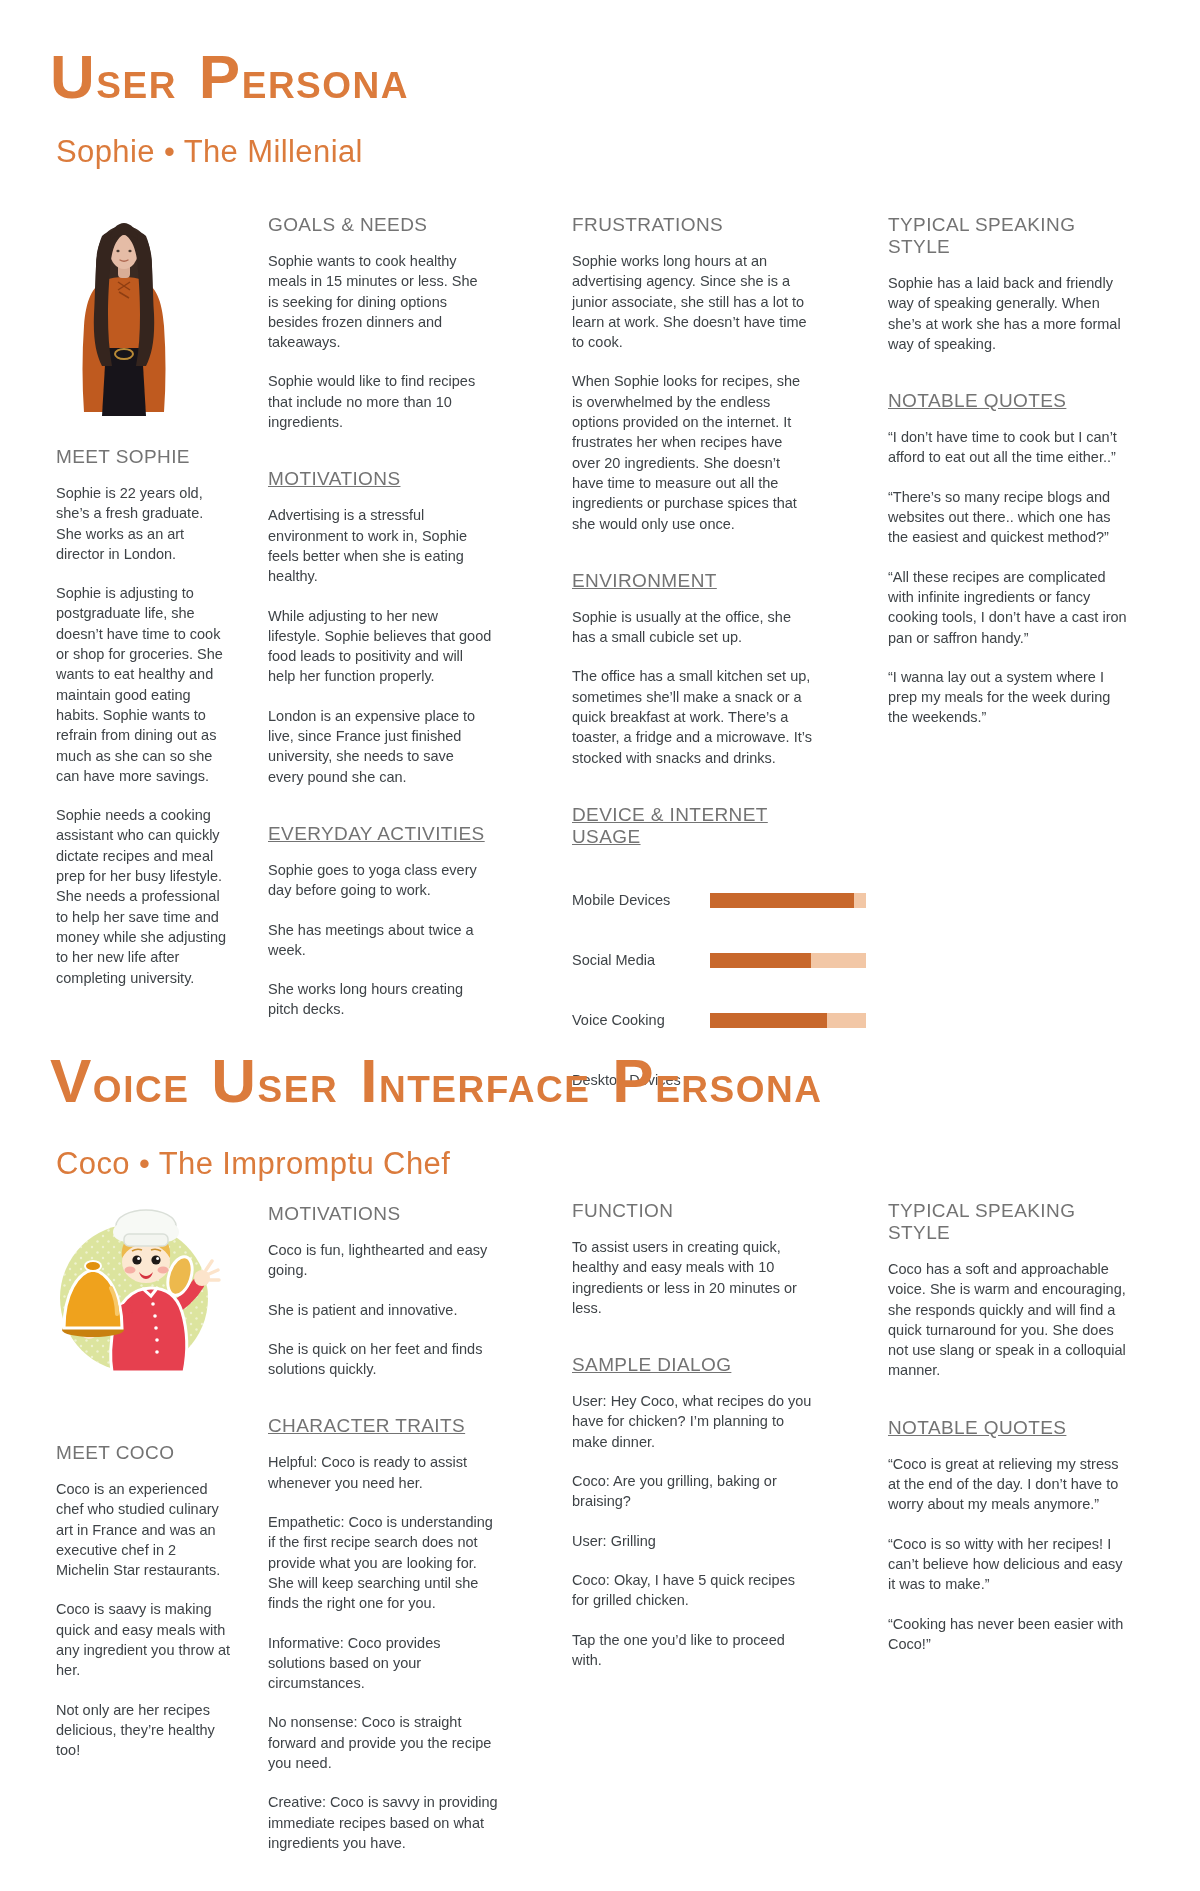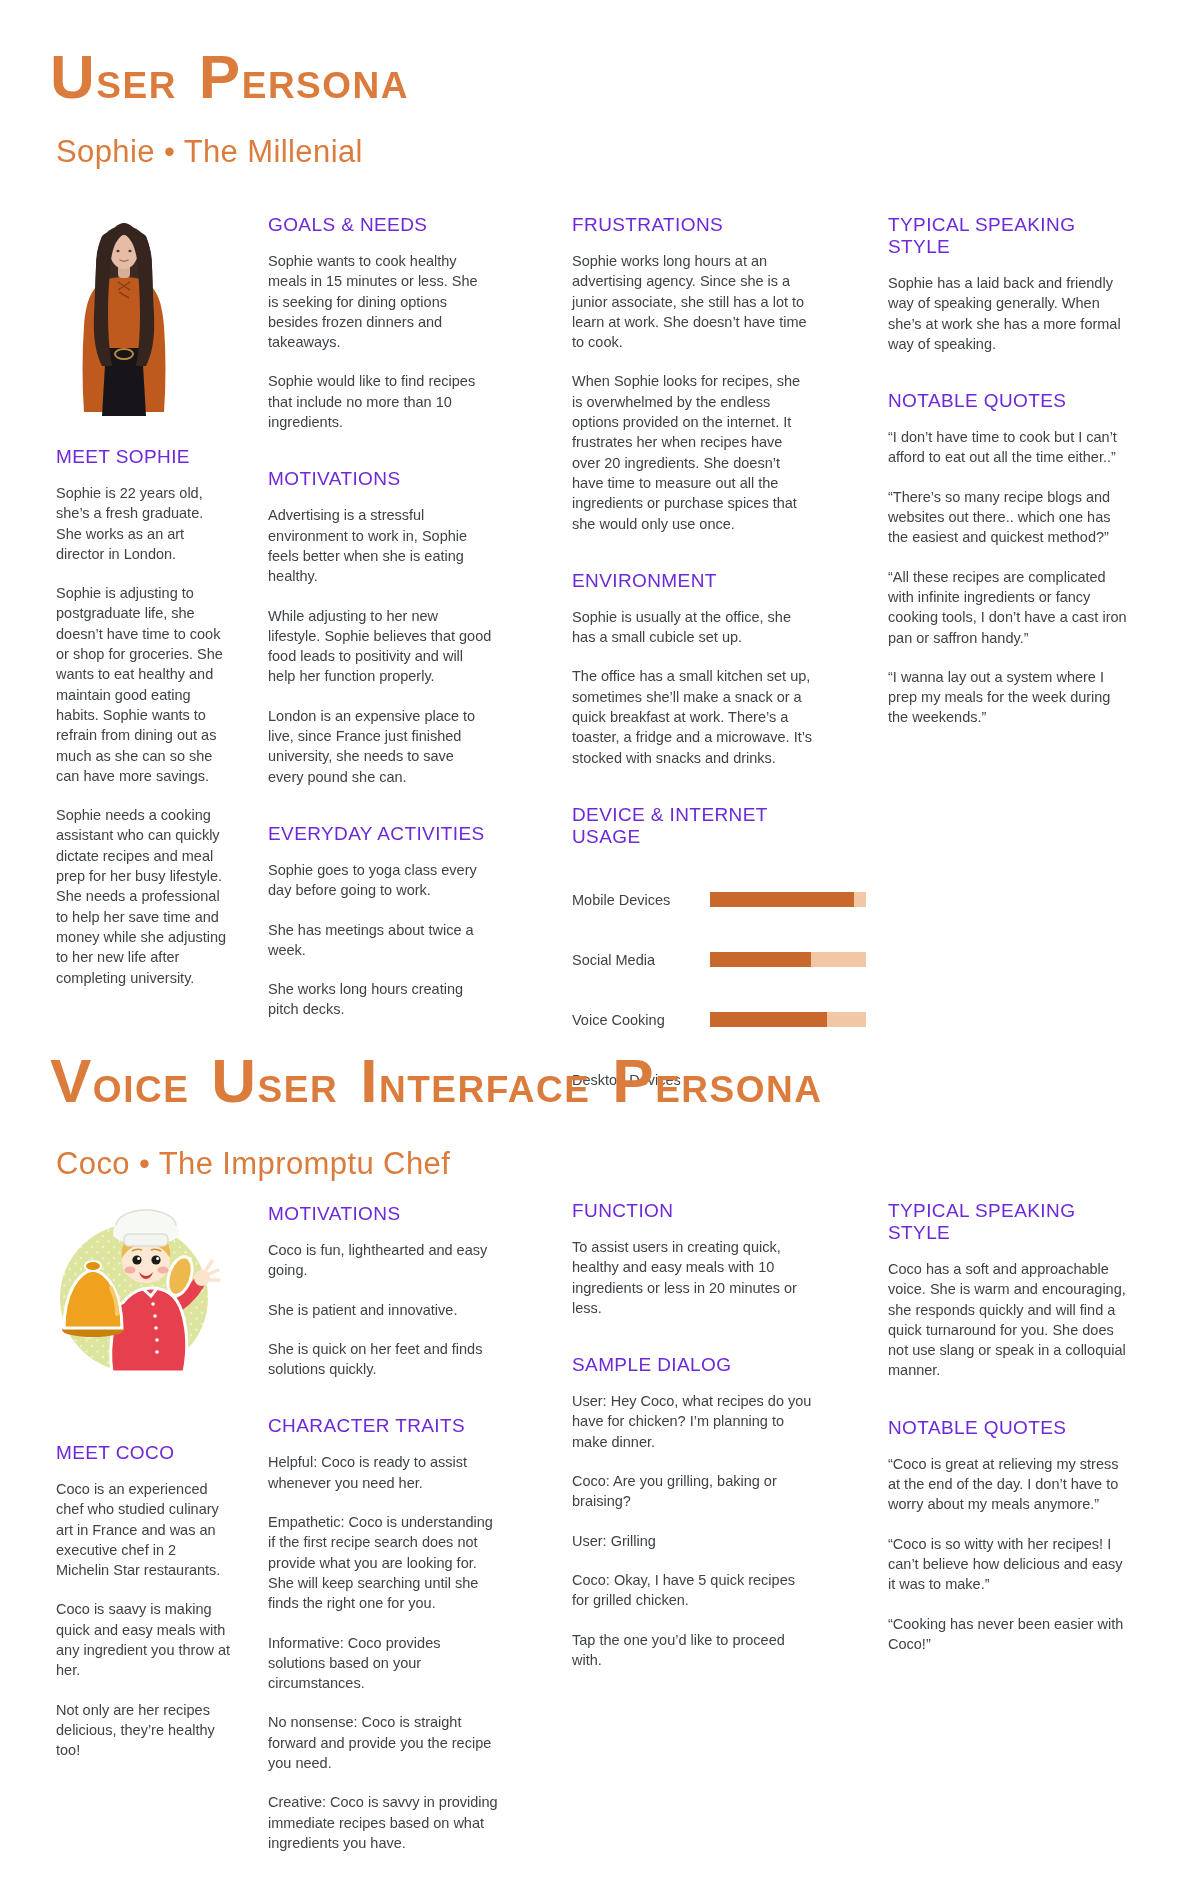--- a/index.html
+++ b/index.html
@@ -8,29 +8,29 @@
   .page { position:relative; width:1200px; height:1891px; background:#fff; overflow:hidden; }
 
   .ttl { position:absolute; left:50px; color:#DB7B3C; font-weight:700; letter-spacing:1.5px; white-space:nowrap; line-height:1; }
   .ttl .word { margin-right:22px; }
   .ttl .big { font-size:62px; }
   .ttl .small { font-size:37px; }
 
   .subtitle { position:absolute; color:#DB7B3C; font-size:31px; font-weight:400; letter-spacing:0.4px; }
 
   .col { position:absolute; }
-  .sec-h { color:#6d28d9; font-size:19px; font-weight:400; letter-spacing:0.4px; margin:0 0 15px; }
-  .mt { margin-top:36px; }
+  .sec-h { color:#737373; font-size:19px; font-weight:400; letter-spacing:0.4px; margin:0 0 15px; }
+  .mt { margin-top:36px;text-decoration:underline; }
   .p { color:#3E4347; font-size:14.5px; line-height:1.4; margin:0 0 19px; }
 
   .photo { display:block; margin-left:18px; margin-bottom:30px; }
   .coco-wrap { margin-bottom:46px; }
 
   .chart { width:296px; margin-top:6px; }
-  .chart-row { display:flex; align-items:flex-start; height:16px; margin-bottom:26px;margin-top:44px; }
+  .chart-row { display:flex; align-items:flex-end; height:16px; margin-bottom:26px;margin-top:44px; }
   .chart-label { width:138px; flex:none; color:#3E4347; font-size:14.5px; }
   .bar-track { width:156px; height:15px; flex:none; }
   .bar-fill { height:100%; }
 </style>
 </head>
 <body>
 
 <div class="page">
 
   <h1 class="ttl" style="top:46px">

